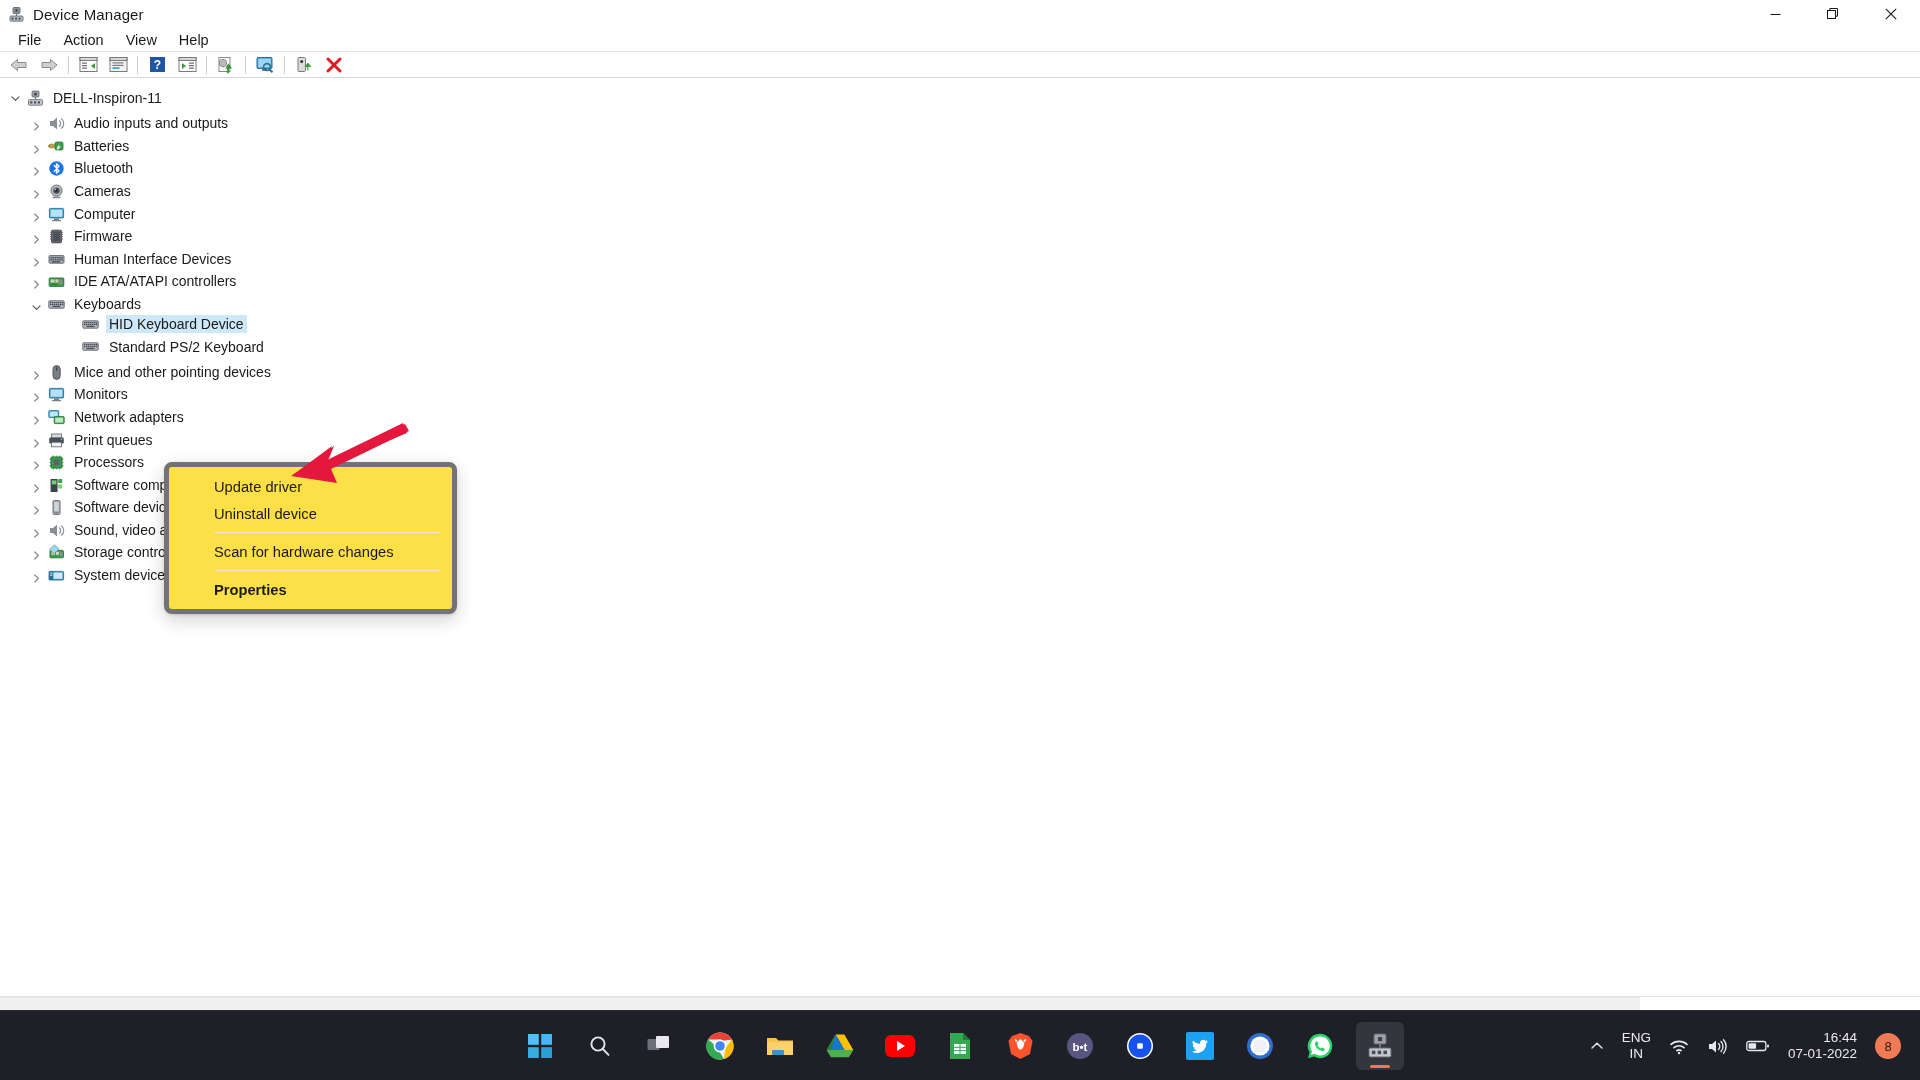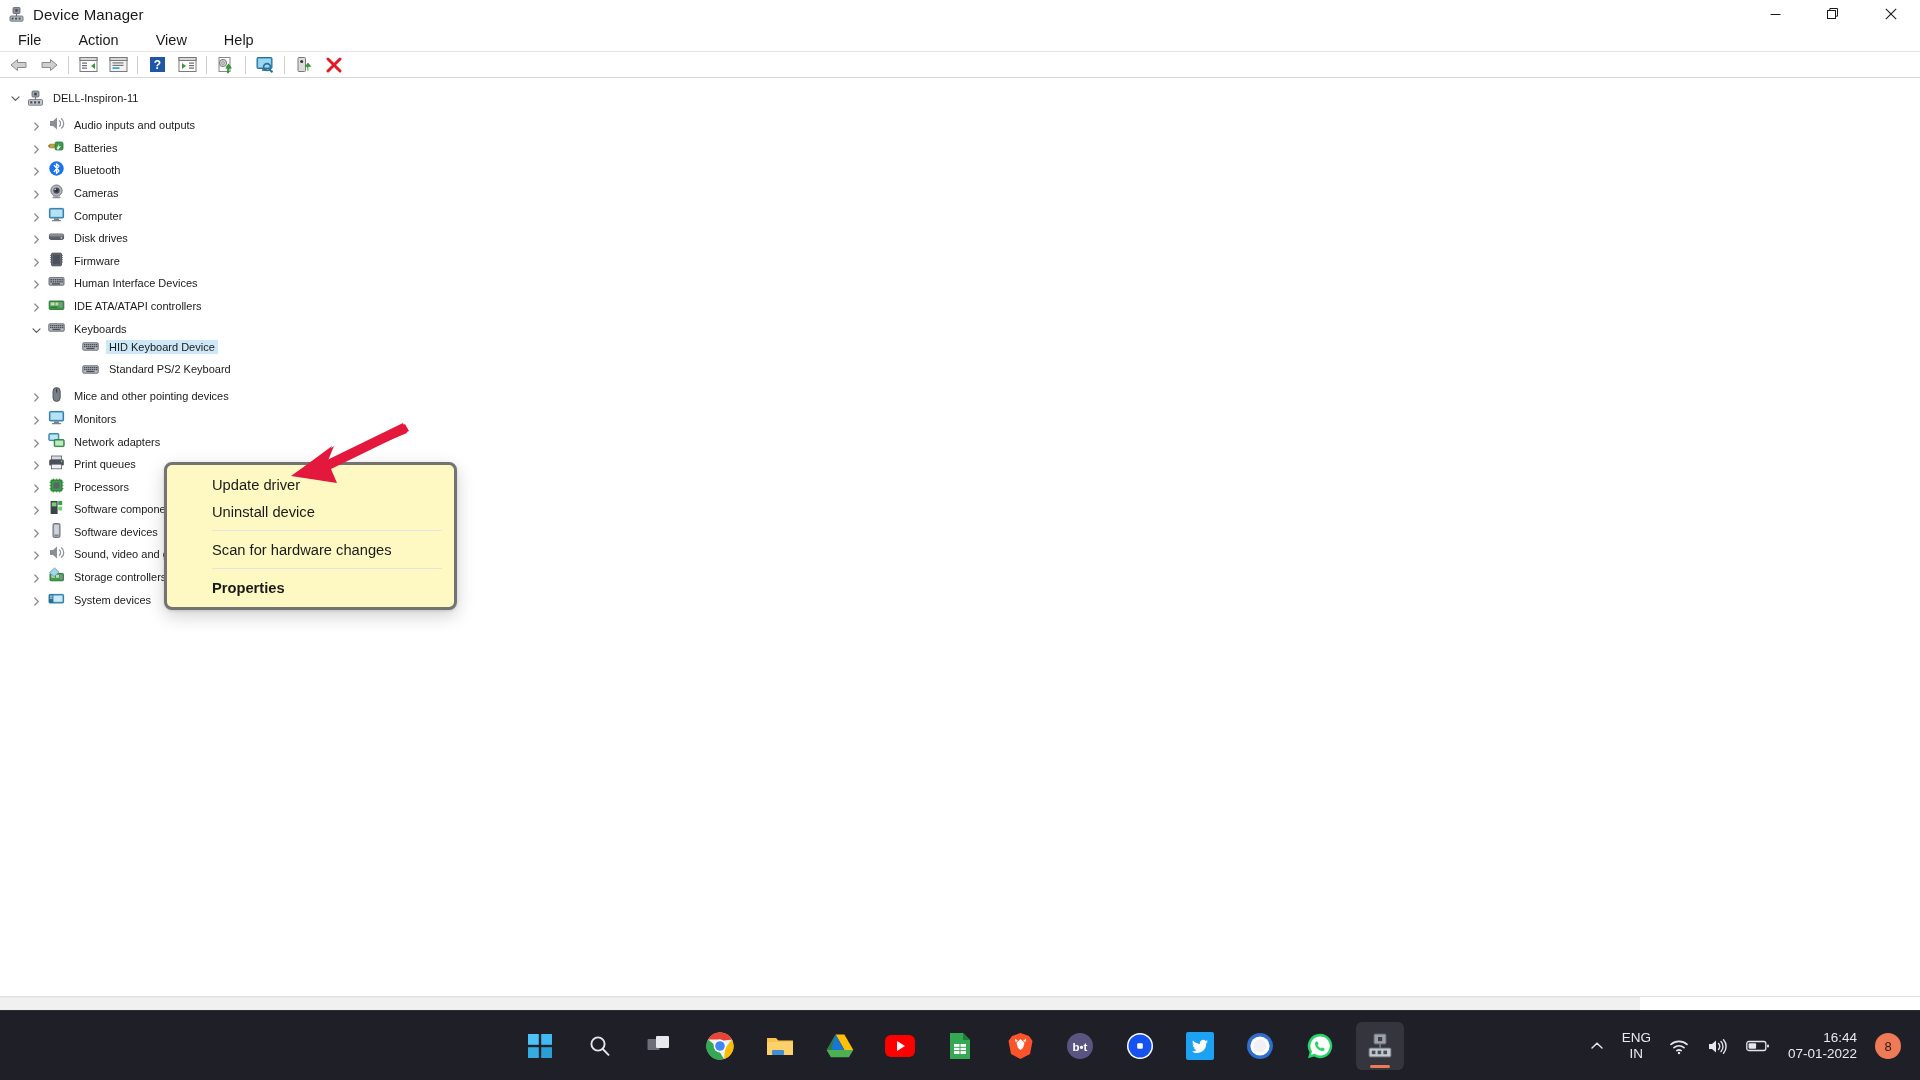--- a/index.html
+++ b/index.html
@@ -35,21 +35,20 @@
     color: #1a1a1a;
   }
 
   
   .menubar {
     height: 24px; flex: 0 0 24px;
     display: flex; align-items: center;
     padding-left: 8px;
     background: #ffffff;
     border-bottom: 1px solid #e6e6e6;
-    gap: 15px;
   }
   .menu-item {
     font-size: 14.5px; color: #1a1a1a;
     padding: 2px 10px; margin-right: 2px;
     border-radius: 2px;
   }
 
   
   .toolbar {
     height: 26px; flex: 0 0 26px;
@@ -71,21 +70,21 @@
     position: relative;
     background: #ffffff;
     border-top: 1px solid #ffffff;
     overflow: hidden;
   }
   .tree { position: absolute; left: 0; top: 8px; width: 100%; }
 
   .node {
     height: 22.6px;
     display: flex; align-items: center;
-    font-size: 11px; color: #1a1a1a;
+    font-size: 14px; color: #1a1a1a;
     white-space: nowrap;
     padding-left: 8px;
   }
   .twisty {
     width: 20px; flex: 0 0 20px;
     display: flex; align-items: center; justify-content: center;
     color: #555; font-size: 11px;
   }
   .twisty svg { display:block; }
   .node-icon {
@@ -115,22 +114,22 @@
     height: 13px; width: 1640px;
     background: #f0f0f0;
     border-top: 1px solid #e8e8e8;
   }
 
   
   .ctx-menu {
     position: absolute;
     left: 164px; top: 383px;
     width: 293px;
-    background: #fef9c3;
-    border: 3px solid #737373;
+    background: #fde047;
+    border: 5px solid #737373;
     border-radius: 8px;
     box-shadow: 0 6px 18px rgba(0,0,0,.18), 0 1px 3px rgba(0,0,0,.12);
     padding: 6px 0;
     z-index: 40;
   }
   .ctx-item {
     height: 27px;
     display: flex; align-items: center;
     padding-left: 45px;
     font-size: 14.7px; color: #1a1a1a;
@@ -417,35 +416,20 @@
           </span>
         <span class="node-icon">
             <svg width="17" height="17" viewBox="0 0 17 17">
               <rect x="1.4" y="2.4" width="14.2" height="9.6" rx="1" fill="#3f9fd0" stroke="#2a6f96" stroke-width=".9"></rect>
         <rect x="2.6" y="3.6" width="11.8" height="7.2" fill="#b8e2f4"></rect>
         <rect x="6" y="12.4" width="5" height="1.6" fill="#7b8088"></rect>
         <rect x="3.8" y="13.9" width="9.4" height="1.3" rx=".6" fill="#7b8088"></rect>
             </svg>
           </span>
         <span class="node-label">Computer</span>
-      </div>
-        <div class="node level1">
-        <span class="twisty">
-            <svg width="11" height="11" viewBox="0 0 11 11">
-              <path d="M3.8 2 L7.3 5.5 L3.8 9" fill="none" stroke="#8a8a8a" stroke-width="1.2" stroke-linecap="round" stroke-linejoin="round"></path>
-            </svg>
-          </span>
-        <span class="node-icon">
-            <svg width="17" height="17" viewBox="0 0 17 17">
-              <rect x="1.4" y="6" width="14.2" height="5.4" rx="1.4" fill="#5e636b" stroke="#3e424a" stroke-width=".8"></rect>
-        <rect x="1.4" y="6" width="14.2" height="2.4" rx="1.2" fill="#878c94"></rect>
-        <circle cx="13.4" cy="9.8" r=".9" fill="#c8ccd2"></circle>
-            </svg>
-          </span>
-        <span class="node-label">Disk drives</span>
       </div>
         <div class="node level1">
         <span class="twisty">
             <svg width="11" height="11" viewBox="0 0 11 11">
               <path d="M3.8 2 L7.3 5.5 L3.8 9" fill="none" stroke="#8a8a8a" stroke-width="1.2" stroke-linecap="round" stroke-linejoin="round"></path>
             </svg>
           </span>
         <span class="node-icon">
             <svg width="17" height="17" viewBox="0 0 17 17">
               <rect x="3.6" y="2.2" width="9.8" height="12.6" rx=".8" fill="#6a6e76" stroke="#3e424a" stroke-width=".9"></rect>

